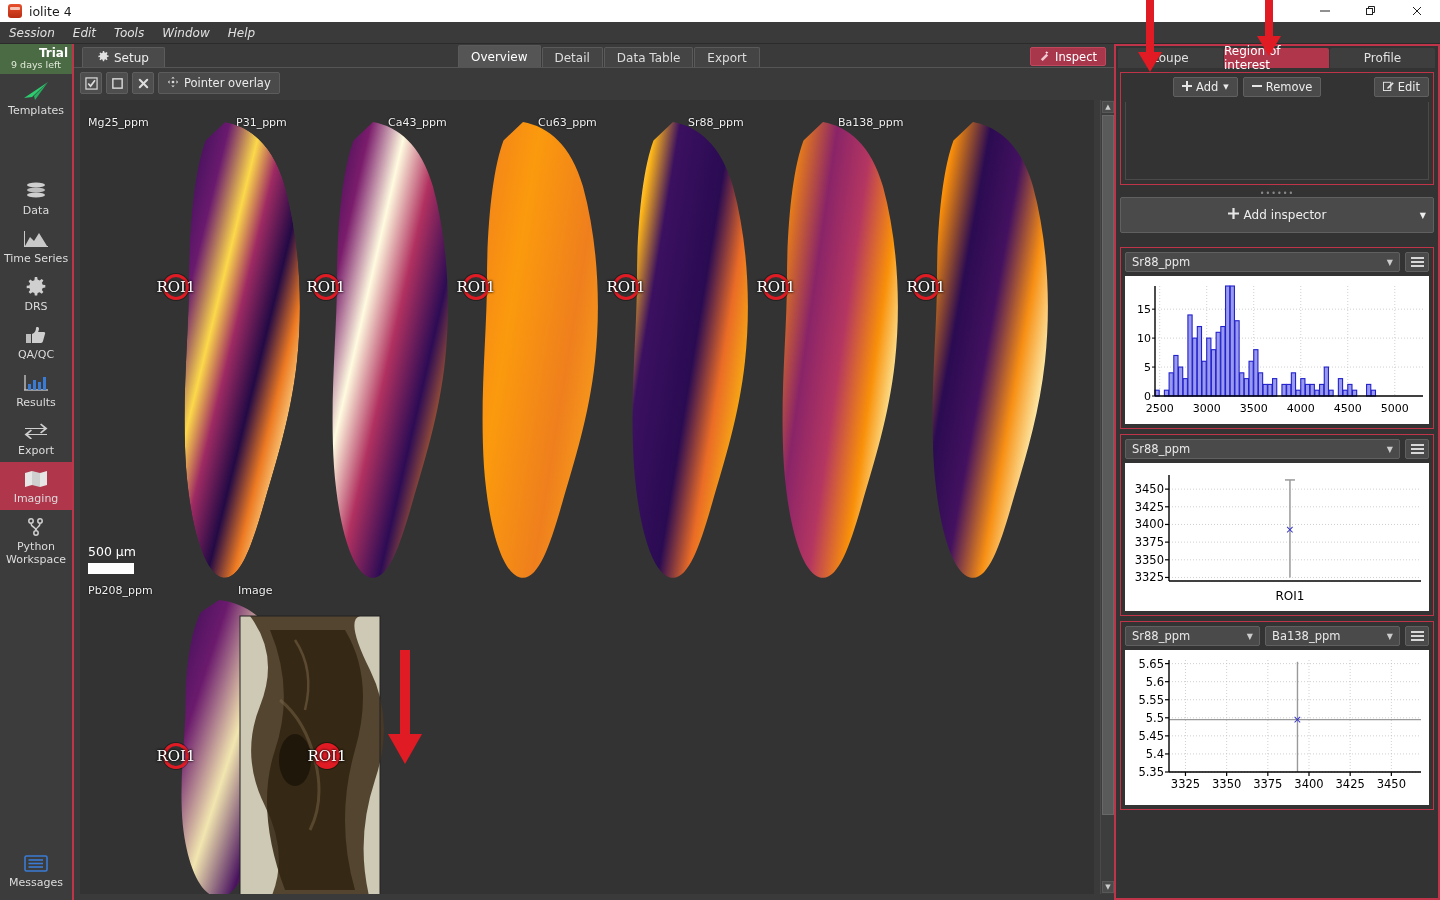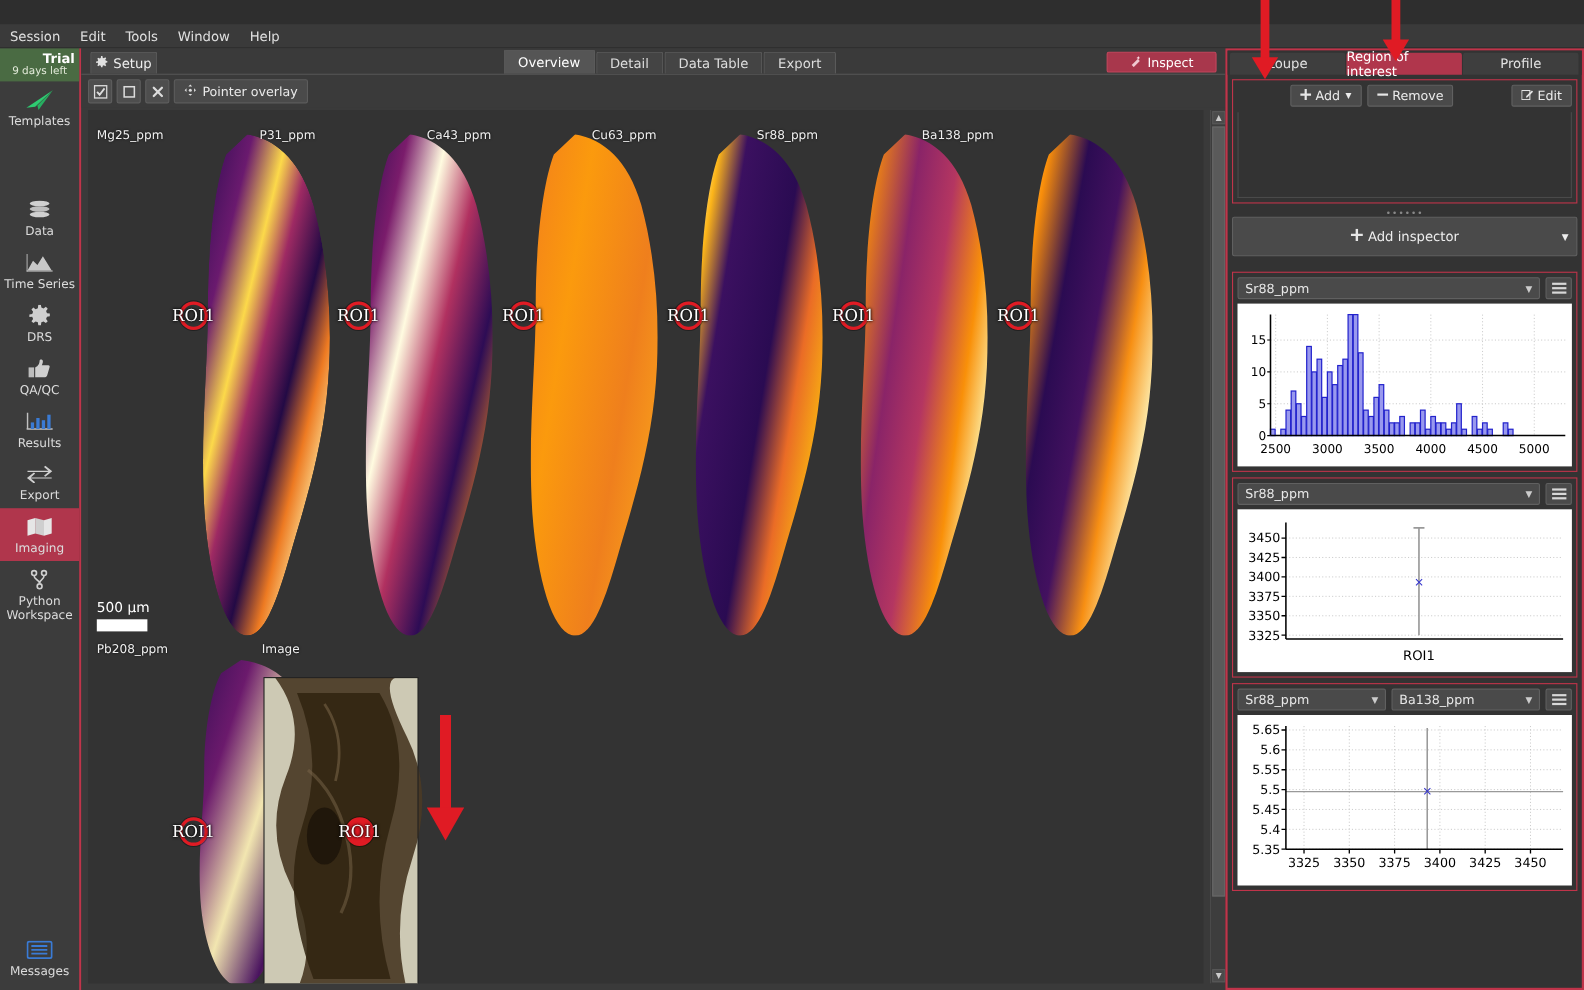--- a/index.html
+++ b/index.html
@@ -35,21 +35,21 @@
     width:46px; height:22px; display:flex; align-items:center; justify-content:center;
     color:#222; font-size:12px;
   }
 
   
   .menubar {
     position:absolute; left:0; top:22px; width:1440px; height:22px;
     background:#3a3a3a; display:flex; align-items:center;
     border-bottom:1px solid #2b2b2b;
   }
-  .menu-item { padding:3px 9px; font-size:12px; color:#e0e0e0; }
+  .menu-item { padding:3px 9px; font-size:12px; color:#e0e0e0;font-style:italic; }
 
   
   .rail {
     position:absolute; left:0; top:44px; width:74px; height:856px;
     background:#3c3c3c; border-right:2px solid #c0344a;
   }
   .trial {
     height:30px; background:#4a6b43; display:flex; flex-direction:column;
     align-items:center; justify-content:center; color:#fff;
   }
@@ -65,34 +65,34 @@
   .rail-bottom { position:absolute; bottom:6px; left:0; width:72px; }
 
   
   .center { position:absolute; left:74px; top:44px; width:1040px; height:856px; background:#3a3a3a; }
 
   .tabrow {
     position:relative; height:24px; background:#3a3a3a; border-bottom:1px solid #555;
     display:flex; align-items:flex-end;
   }
   .setup-tab {
-    margin-left:8px; margin-bottom:0px; height:20px; padding:0 4px;
+    margin-left:8px; margin-bottom:0px; height:20px; padding:0 15px;
     background:#4a4a4a; border:1px solid #5c5c5c; border-bottom:none;
     display:flex; align-items:center; gap:5px; font-size:12px; color:#eee;
     border-radius:2px 2px 0 0;
   }
   .doc-tabs { position:absolute; left:384px; bottom:0; display:flex; align-items:flex-end; }
   .dtab {
     height:20px; padding:0 12px; font-size:12px; color:#ddd;
     background:#444; border:1px solid #5a5a5a; border-bottom:none; margin-right:1px;
     display:flex; align-items:center; border-radius:2px 2px 0 0;
   }
   .dtab.active { background:#555; color:#fff; height:22px; }
   .inspect-btn {
-    position:absolute; right:8px; bottom:1px; height:19px; padding:0 20px;
+    position:absolute; right:8px; bottom:1px; height:19px; padding:0 8px;
     background:#a8374c; border:1px solid #c2465c; color:#fff; font-size:11.5px;
     display:flex; align-items:center; gap:5px; border-radius:2px;
   }
 
   .searchrow { height:30px; display:flex; align-items:center; padding:4px 6px; gap:4px; background:#3a3a3a;}
   .sqbtn {
     width:22px; height:22px; background:#4e4e4e; border:1px solid #5e5e5e;
     display:flex; align-items:center; justify-content:center; color:#ddd; font-size:12px;
     border-radius:2px;
   }
@@ -205,20 +205,43 @@
   }
   .hamb i { display:block; width:13px; height:2px; background:#d8d8d8; }
   .hamb i:nth-child(2){ width:13px; }
   .plotbox { background:#fff; }
 </style>
 </head>
 <body>
 
 <div class="app">
 
+  <div class="titlebar">
+    <div class="app-icon"></div>
+    <div class="title">iolite 4</div>
+    <div class="winbtns">
+      <div class="winbtn">
+        <svg width="12" height="12" viewBox="0 0 12 12">
+            <line x1="1" y1="6" x2="11" y2="6" stroke="#222" stroke-width="1"></line>
+          </svg>
+      </div>
+      <div class="winbtn">
+        <svg width="12" height="12" viewBox="0 0 12 12">
+          <rect x="1.5" y="3.5" width="6" height="6" fill="none" stroke="#222" stroke-width="1"></rect>
+          <polyline points="3.5,3.5 3.5,1.5 9.5,1.5 9.5,7.5 7.5,7.5" fill="none" stroke="#222" stroke-width="1"></polyline>
+        </svg>
+      </div>
+      <div class="winbtn close">
+        <svg width="12" height="12" viewBox="0 0 12 12">
+          <line x1="2" y1="2" x2="10" y2="10" stroke="#222" stroke-width="1"></line>
+          <line x1="10" y1="2" x2="2" y2="10" stroke="#222" stroke-width="1"></line>
+        </svg>
+      </div>
+    </div>
+  </div>
 
   <div class="menubar">
     <div class="menu-item">Session</div>
     <div class="menu-item">Edit</div>
     <div class="menu-item">Tools</div>
     <div class="menu-item">Window</div>
     <div class="menu-item">Help</div>
   </div>
 
   <div class="rail">

